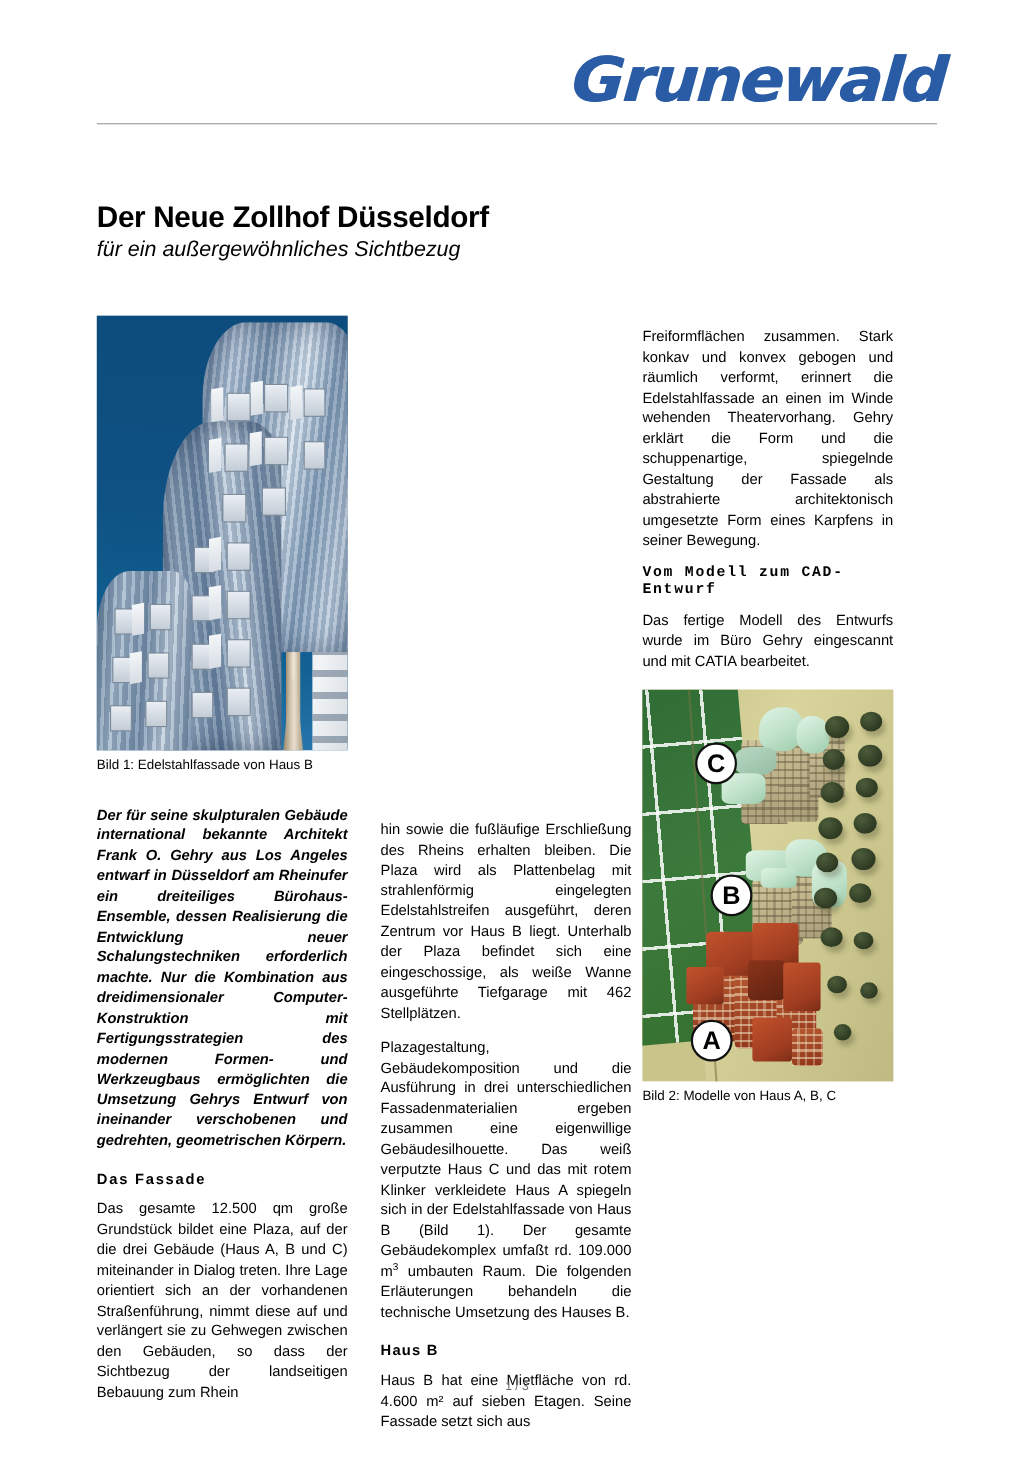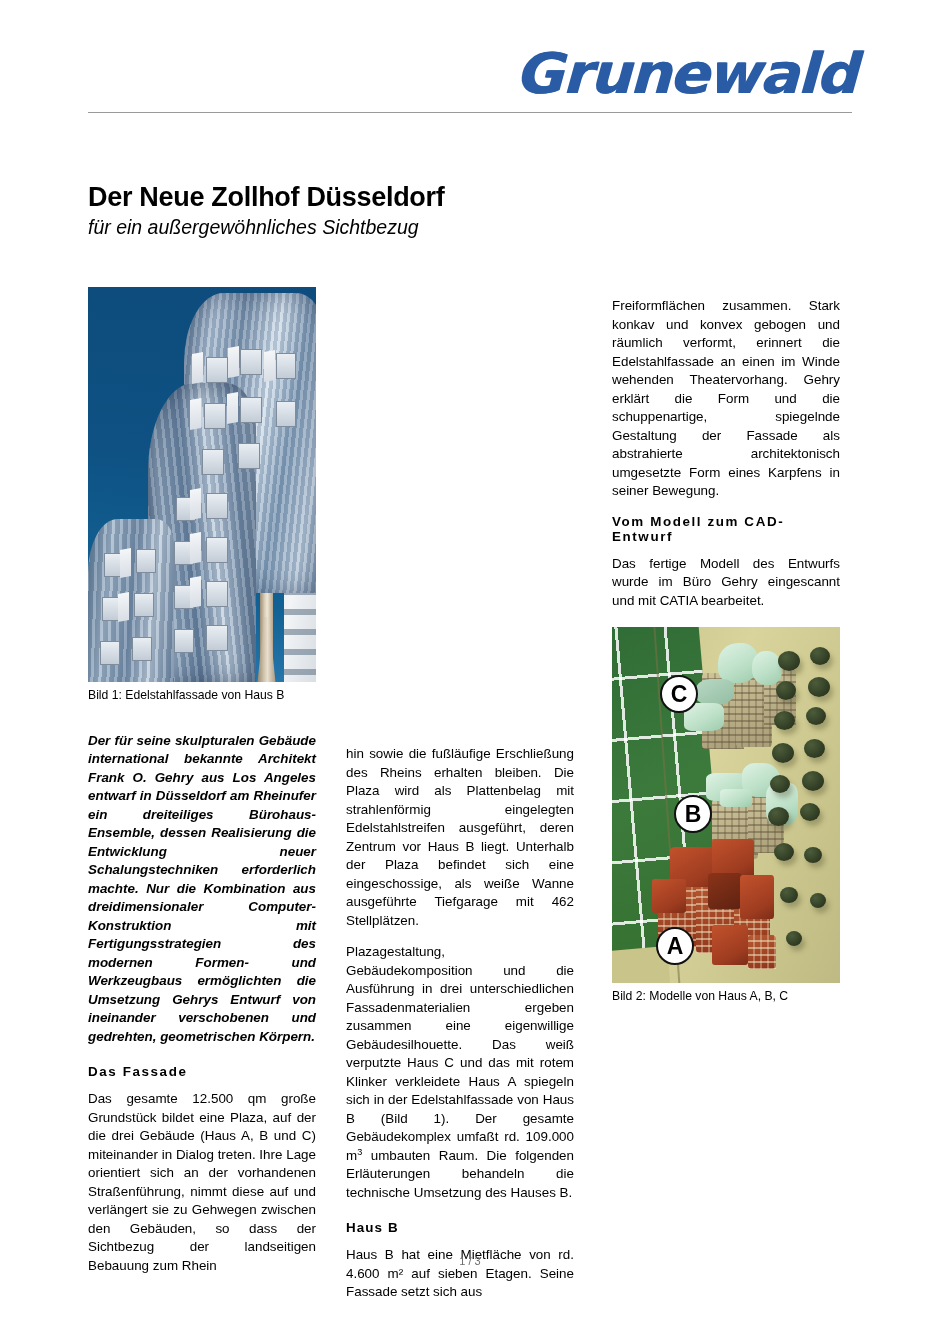--- a/index.html
+++ b/index.html
@@ -75,42 +75,42 @@
     margin: 0;
   }
 
   
   .col {
     position: absolute;
     width: 228px;
   }
   .col-left   { left: 88px;  top: 287px; }
   .col-mid    { left: 346px; top: 745px; }
-  .col-right  { left: 612px; top: 297px; }
+  .col-right  { left: 584px; top: 297px; }
 
   p.body, .lead {
     font-size: 13.4px;
     line-height: 1.38;
     text-align: justify;
     margin: 0 0 13px 0;
     -webkit-hyphens: none;
     hyphens: none;
   }
   .lead {
     font-weight: 700;
     font-style: italic;
   }
   .sec-head {
     font-size: 13.4px;
     font-weight: 700;
     letter-spacing: 1.6px;
     margin: 18px 0 11px 0;
   }
   .sec-head.tight { letter-spacing: 1.1px; }
-  .first-head { margin-top: 0; }
+  .first-head { margin-top: 0; font-family: Liberation Mono, monospace; }
   .caption {
     font-size: 12.2px;
     line-height: 1.3;
     margin: 6px 0 0 0;
     text-align: left;
   }
   sup { font-size: 0.68em; vertical-align: super; line-height: 0; }
 
   
   .fig1 {

